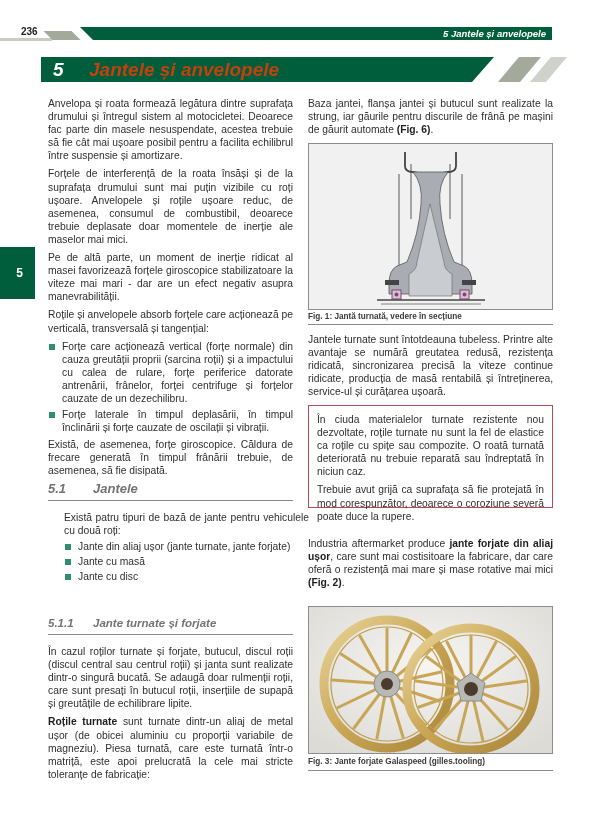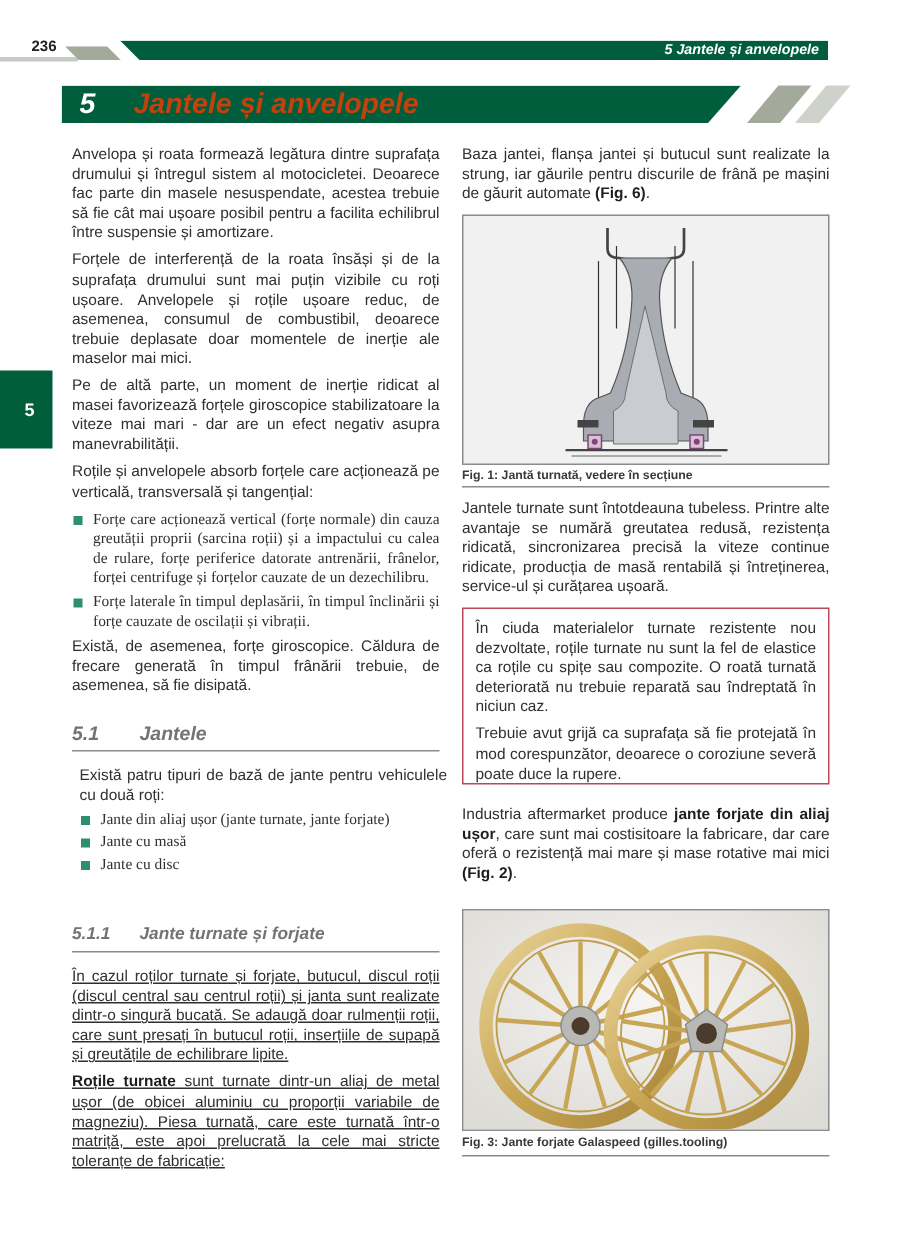--- a/index.html
+++ b/index.html
@@ -24,39 +24,39 @@
   .side-tab { position: absolute; left: 0; top: 247px; width: 35px; height: 52px; background: #005e3c; color: #fff; font-weight: bold; font-size: 12px; display: flex; align-items: center; justify-content: flex-end; padding-right: 12px; }
 
   
   .col { position: absolute; font-size: 10.3px; line-height: 13.1px; text-align: justify; color: #2f2f2f; }
   .col-left { left: 48px; top: 97px; width: 245px; }
   .col-right { left: 308px; top: 97px; width: 245px; }
   .col p { margin-bottom: 5px; }
   .col b { font-weight: bold; color: #1e1e1e; }
 
   ul.bullets { list-style: none; margin-bottom: 4px; }
-  ul.bullets li { position: relative; padding-left: 14px; margin-bottom: 3px; font-family: Liberation Serif, serif; }
+  ul.bullets li { position: relative; padding-left: 14px; margin-bottom: 3px; }
   ul.bullets li .bullet { position: absolute; left: 1px; top: 4px; width: 6px; height: 6px; background: #2e8f6b; }
   ul.tight li { margin-bottom: 2px; }
 
   .sec-head { position: absolute; left: 48px; width: 245px; font-style: italic; font-weight: bold; color: #737373; border-bottom: 1px solid #8a8a8a; }
   .sec-51 { top: 479px; height: 22px; font-size: 13px; }
   .sec-51 .n { position: absolute; left: 0; top: 2px; }
   .sec-51 .t { position: absolute; left: 45px; top: 2px; }
   .sec-511 { top: 615px; height: 20px; font-size: 11.5px; }
   .sec-511 .n { position: absolute; left: 0; top: 2px; }
   .sec-511 .t { position: absolute; left: 45px; top: 2px; }
 
   
   .fig1 { position: absolute; left: 308px; top: 143px; width: 245px; height: 167px; border: 1px solid #8c8c8c; background: #f0f1f0; }
   .fig-cap { position: absolute; font-size: 8.2px; font-weight: bold; color: #3a3a3a; }
   .fig-cap1 { left: 308px; top: 312px; }
   .fig-rule { position: absolute; left: 308px; width: 245px; height: 1px; background: #8a8a8a; }
 
-  .note-box { position: absolute; left: 308px; top: 405px; width: 245px; height: 118px; border: 1.5px solid #b8485a; padding: 7px 8px 0 8px; font-size: 10.3px; line-height: 13.1px; text-align: justify; color: #2f2f2f; }
+  .note-box { position: absolute; left: 308px; top: 405px; width: 245px; height: 103px; border: 1.5px solid #b8485a; padding: 7px 8px 0 8px; font-size: 10.3px; line-height: 13.1px; text-align: justify; color: #2f2f2f; }
   .note-box p { margin-bottom: 5px; }
 
   .fig3 { position: absolute; left: 308px; top: 606px; width: 245px; height: 148px; border: 1px solid #8c8c8c; background: #ededec; overflow: hidden; }
   .fig-cap3 { left: 308px; top: 757px; }
 </style>
 </head>
 <body>
 
 <div class="page-num">236</div>
 <div class="hdr-grey-line"></div>
@@ -83,34 +83,34 @@
     <li><span class="bullet"></span><span>Forțe care acționează vertical (forțe normale) din cauza greutății proprii (sarcina roții) și a impactului cu calea de rulare, forțe periferice datorate antrenării, frânelor, forței centrifuge și forțelor cauzate de un dezechilibru.</span></li>
     <li><span class="bullet"></span><span>Forțe laterale în timpul deplasării, în timpul înclinării și forțe cauzate de oscilații și vibrații.</span></li>
   </ul>
   <p>Există, de asemenea, forțe giroscopice. Căldura de frecare generată în timpul frânării trebuie, de asemenea, să fie disipată.</p>
 </div>
 
 <div class="sec-head sec-51">
   <span class="n">5.1</span>
   <span class="t">Jantele</span>
 </div>
-<div class="col" style="left:53px; top:511px; width:245px;">
+<div class="col" style="left:64px; top:511px; width:245px;">
   <p style="margin-bottom:3px">Există patru tipuri de bază de jante pentru vehiculele cu două roți:</p>
   <ul class="bullets tight">
     <li><span class="bullet"></span><span>Jante din aliaj ușor (jante turnate, jante forjate)</span></li>
     <li><span class="bullet"></span><span>Jante cu masă</span></li>
     <li><span class="bullet"></span><span>Jante cu disc</span></li>
   </ul>
 </div>
 
 <div class="sec-head sec-511">
   <span class="n">5.1.1</span>
   <span class="t">Jante turnate și forjate</span>
 </div>
-<div class="col" style="left:48px; top:645px; width:245px;text-decoration:underline;">
+<div class="col" style="left:48px; top:645px; width:245px;">
   <p>În cazul roților turnate și forjate, butucul, discul roții (discul central sau centrul roții) și janta sunt realizate dintr-o singură bucată. Se adaugă doar rulmenții roții, care sunt presați în butucul roții, inserțiile de supapă și greutățile de echilibrare lipite.</p>
   <p><b>Roțile turnate</b><span> sunt turnate dintr-un aliaj de metal ușor (de obicei aluminiu cu proporții variabile de magneziu). Piesa turnată, care este turnată într-o matriță, este apoi prelucrată la cele mai stricte toleranțe de fabricație:</span></p>
 </div>
 
 <div class="col col-right">
   <p><span>Baza jantei, flanșa jantei și butucul sunt realizate la strung, iar găurile pentru discurile de frână pe mașini de găurit automate </span><b>(Fig. 6)</b><span>.</span></p>
 </div>
 
 <div class="fig1">
   <svg width="243" height="165" viewBox="0 0 243 165">

